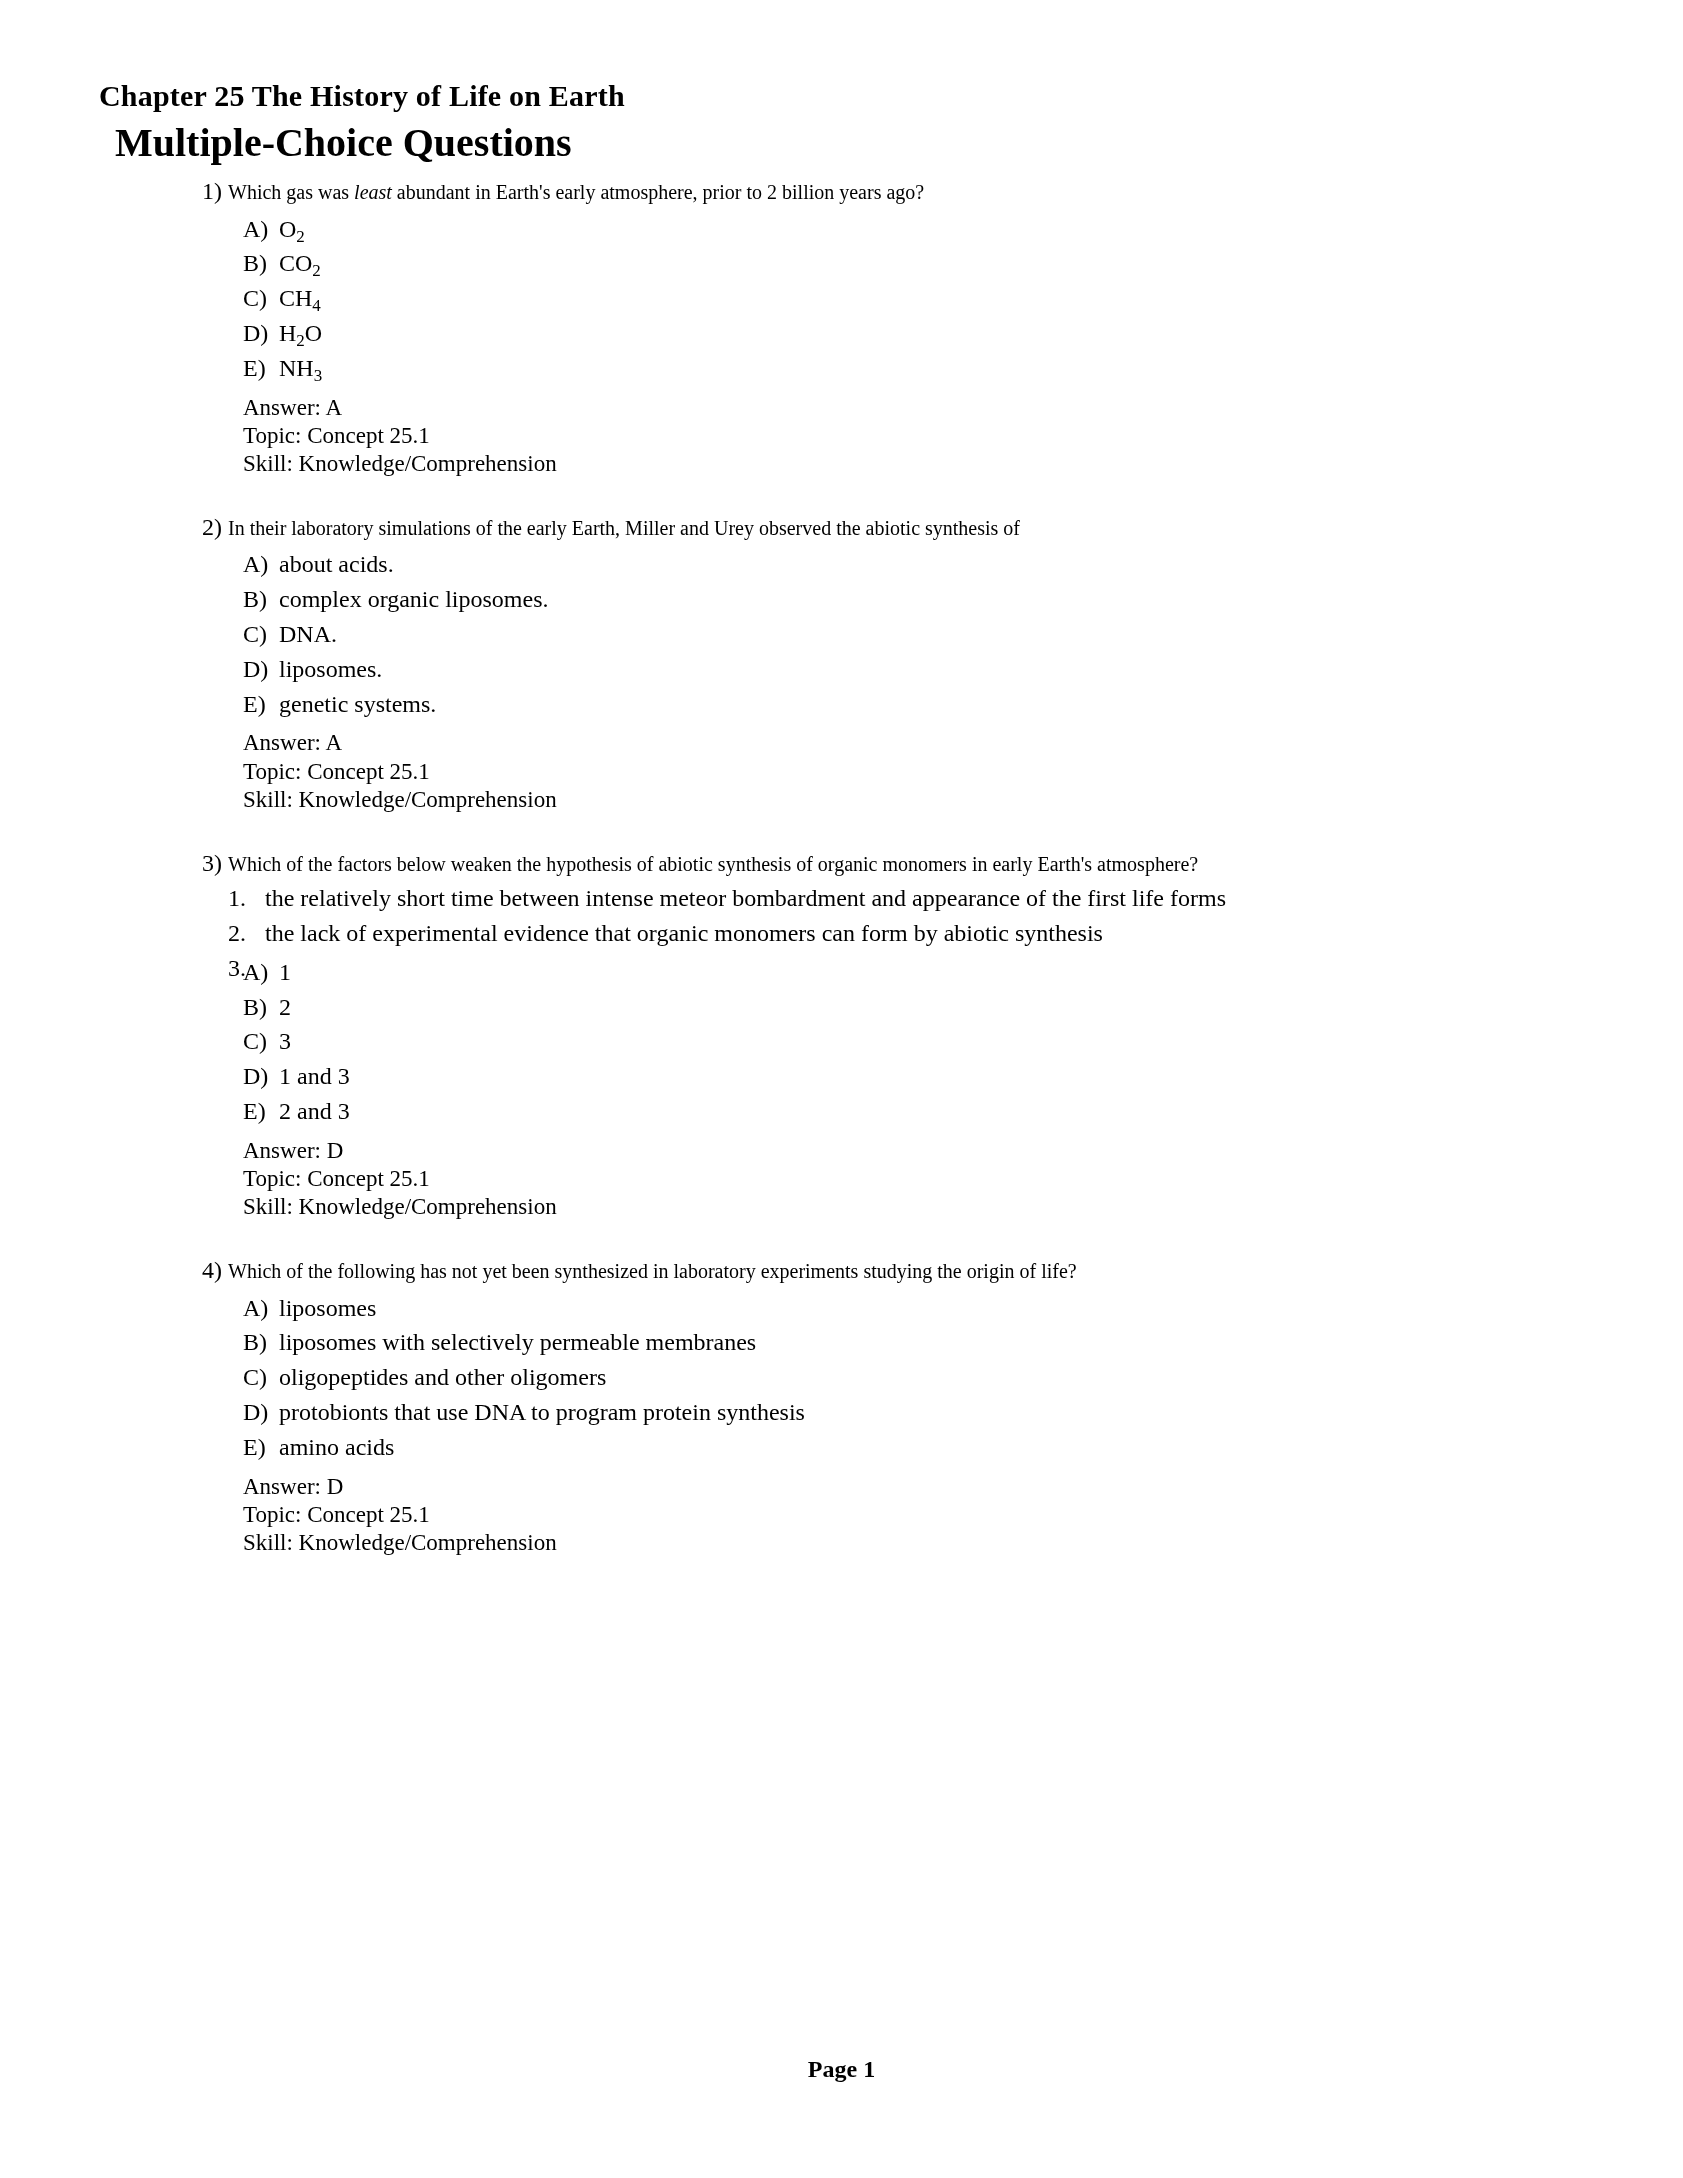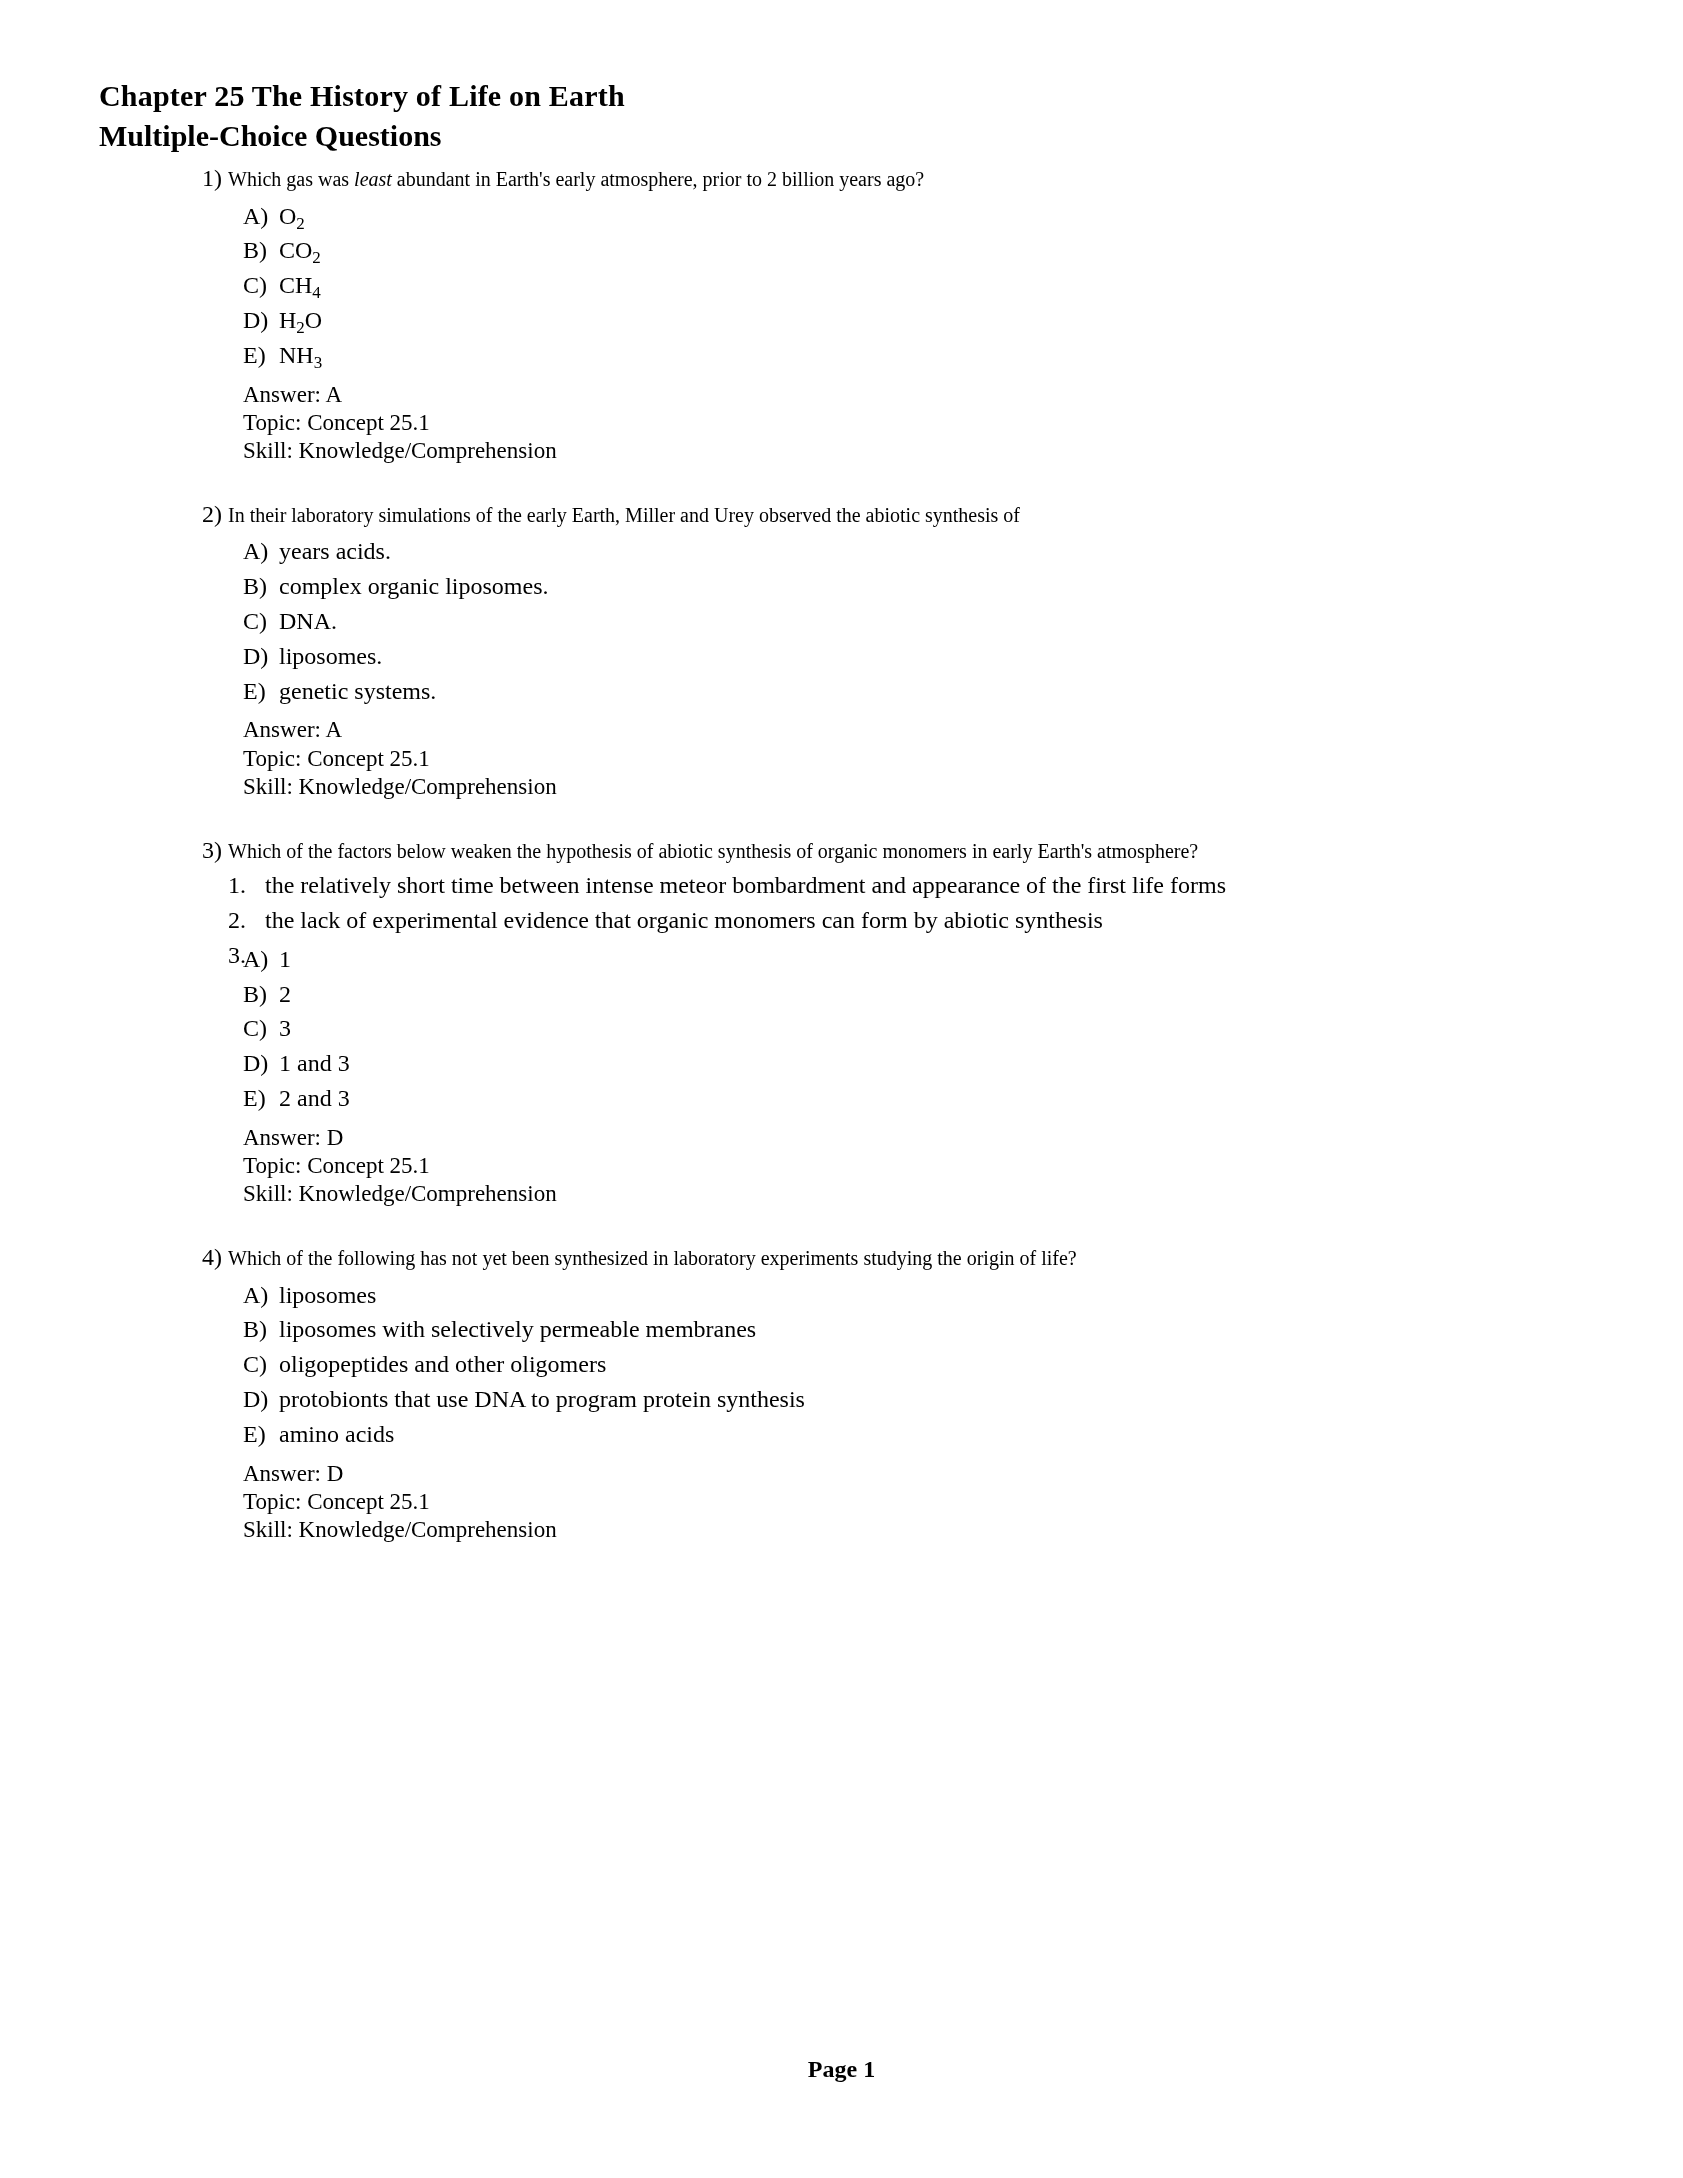--- a/index.html
+++ b/index.html
@@ -25,22 +25,22 @@
   .chapter-title {
     font-family: "Liberation Serif", serif;
     font-weight: bold;
     font-size: 30px;
     letter-spacing: 0.2px;
     margin: 0 0 6px 0;
     padding-left: 0px;
   }
   .section-title {
     font-family: "Liberation Serif", serif;
-    font-size: 30px;
-    margin: 0 0 10px 0;
+    font-size: 40px;
+    margin: 0 0 10px 16px;
     padding-left: 0px;
   }
   .question-block {
     margin: 0 0 34px 0;
     padding-left: 89px;
   }
   .q-line {
     font-size: 24px;
     line-height: 1.32;
     display: block;
@@ -143,21 +143,21 @@
       <div>Skill:  Knowledge/Comprehension</div>
     </div>
   </div>
 
   <div class="question-block">
     <div class="q-line">
       <span class="q-num">2)</span>
       <span class="q-text">In their laboratory simulations of the early Earth, Miller and Urey observed the abiotic synthesis of</span>
     </div>
     <ul class="choices">
-      <li class="choice"><span class="lbl">A)</span><span>years acids.</span></li>
+      <li class="choice"><span class="lbl">A)</span><span>about acids.</span></li>
       <li class="choice"><span class="lbl">B)</span><span>complex organic liposomes.</span></li>
       <li class="choice"><span class="lbl">C)</span><span>DNA.</span></li>
       <li class="choice"><span class="lbl">D)</span><span>liposomes.</span></li>
       <li class="choice"><span class="lbl">E)</span><span>genetic systems.</span></li>
     </ul>
     <div class="meta">
       <div>Answer:  A</div>
       <div>Topic:  Concept 25.1</div>
       <div>Skill:  Knowledge/Comprehension</div>
     </div>

